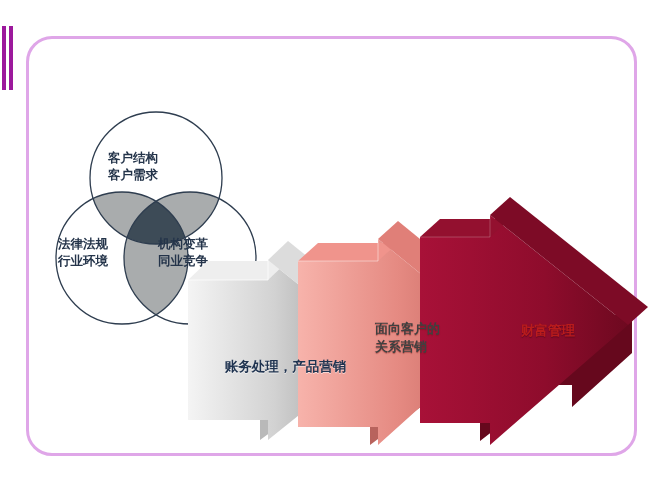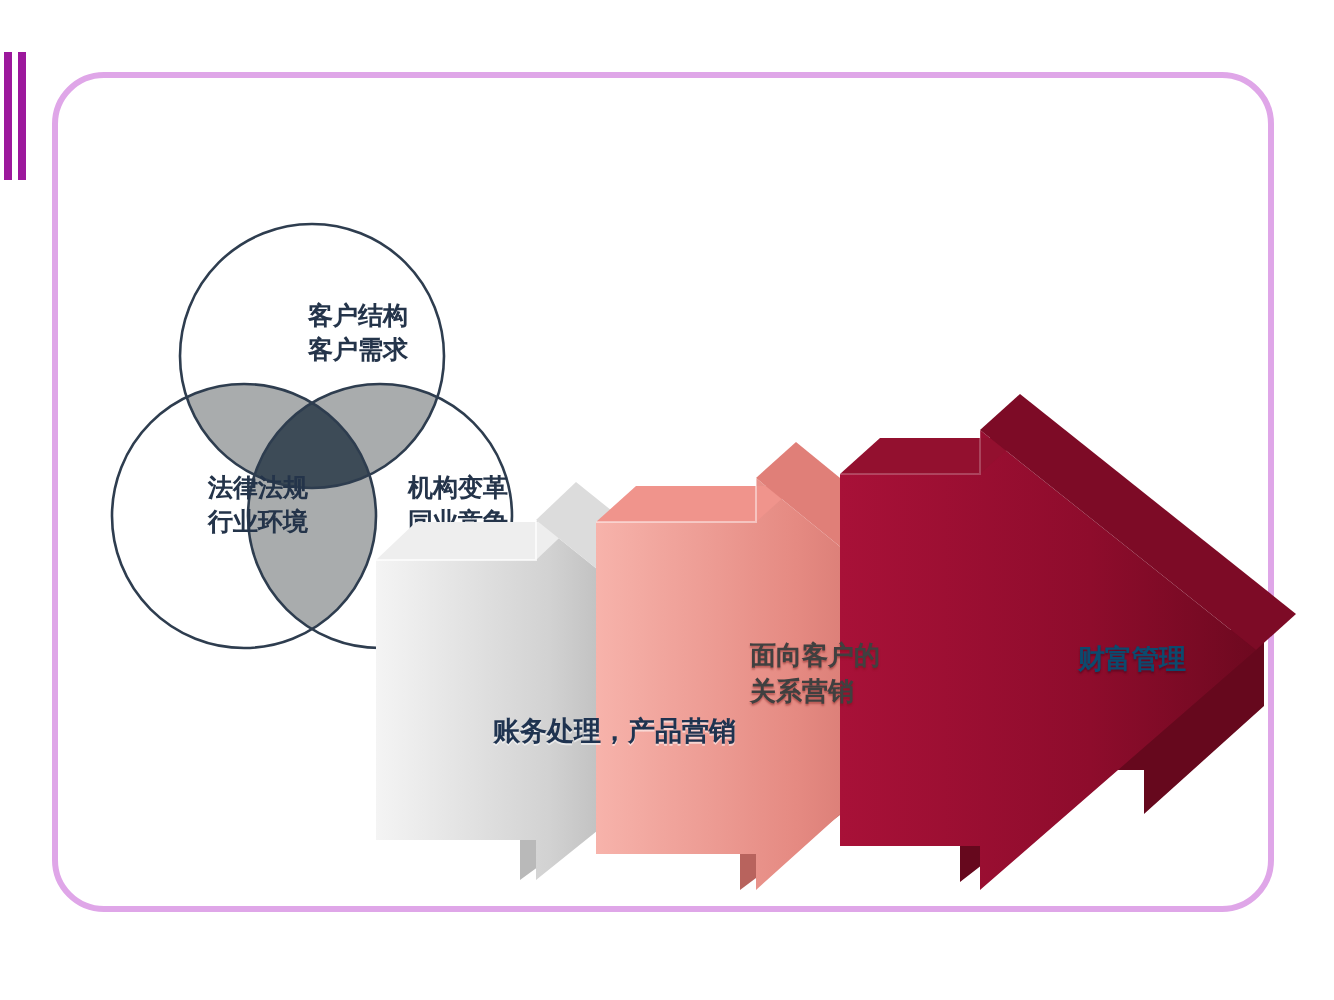--- a/index.html
+++ b/index.html
@@ -71,21 +71,21 @@
     width: 215px;
     height: 220px;
   }
   .venn svg { display: block; }
   .venn-label {
     position: absolute;
     color: #24344a;
     font-size: 12.5px;
     font-weight: bold;
     line-height: 1.35;
-    text-align: right;
+    text-align: left;
     white-space: pre-line;
     font-family: "DejaVu Sans", "Liberation Sans", sans-serif;
   }
   .venn-label.top   { left: 58px;  top: 42px;  width: 96px; }
   .venn-label.left  { left: 8px;   top: 128px; width: 96px; }
   .venn-label.right { left: 108px; top: 128px; width: 96px; }
 
   
   .arrows {
     position: absolute;
@@ -101,37 +101,37 @@
     font-weight: bold;
     line-height: 1.4;
     white-space: pre-line;
     font-family: "DejaVu Sans", "Liberation Sans", sans-serif;
   }
   .arrow-label.a1 {
     left: 203px; top: 357px;
     width: 165px;
     color: #1f3350;
     font-size: 13.5px;
-    text-align: right;
+    text-align: center;
     text-shadow: 0 1px 0 rgba(255,255,255,.55);
   }
   .arrow-label.a2 {
     left: 375px; top: 320px;
     width: 96px;
     color: #404040;
     font-size: 13px;
     text-align: left;
     text-shadow: 0 1px 1px rgba(120,20,20,.45);
   }
   .arrow-label.a3 {
     left: 503px; top: 321px;
     width: 90px;
-    color: #0c4a6e;
+    color: #b91c1c;
     font-size: 13.5px;
-    text-align: right;
+    text-align: center;
     text-shadow: 0 1px 1px rgba(70,5,25,.55);
   }
 </style>
 </head>
 <body>
 
 <div id="slide">
 
   <div class="frame-border"></div>
 

